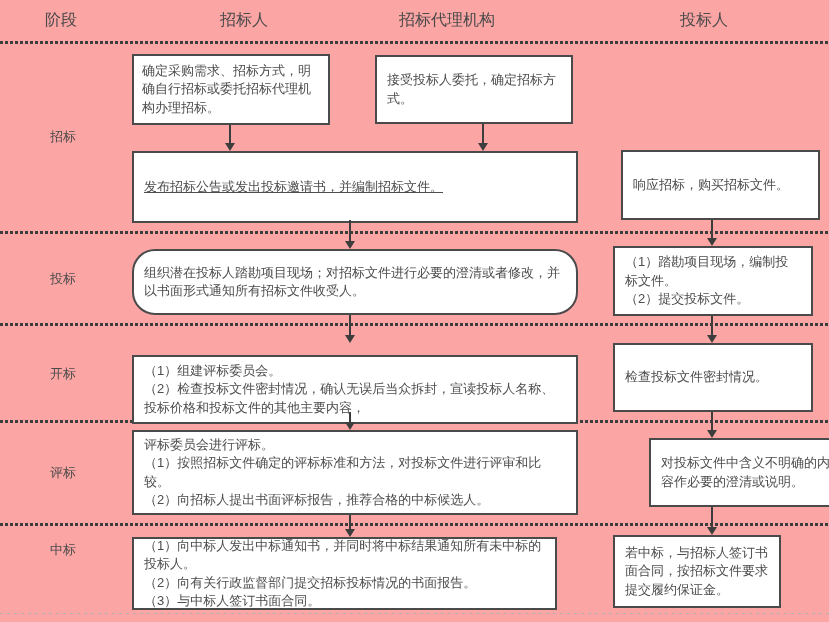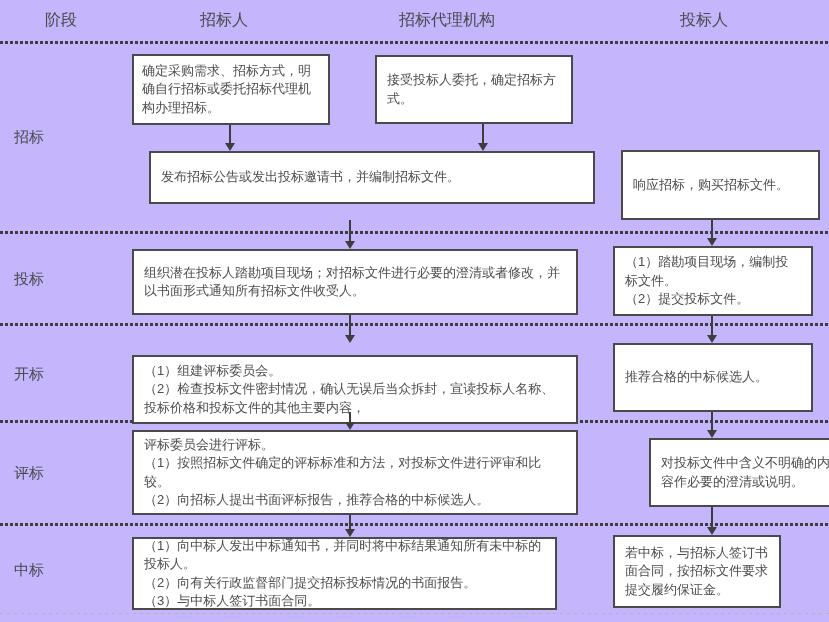--- a/index.html
+++ b/index.html
@@ -1,32 +1,32 @@
 <!DOCTYPE html>
 <html lang="zh"><head>
 <meta charset="utf-8">
 <style>
   html,body{margin:0;padding:0;background:#ffffff;}
   #canvas{
     position:relative;
     width:829px;height:622px;
-    background:#c4b5fd;
+    background:#fca5a5;
     font-family:"Liberation Sans","DejaVu Sans",sans-serif;
     color:#4c4c4c;
     overflow:hidden;
   }
   .col-header{
     position:absolute;top:10px;
     font-size:16px;color:#4a4a4a;
     text-align:center;white-space:nowrap;
     transform:translateX(-50%);
   }
   .stage-label{
     position:absolute;left:14px;width:62px;
-    font-size:15px;color:#4a4a4a;text-align:left;
+    font-size:13px;color:#4a4a4a;text-align:right;
     transform:translateY(-50%);
   }
   .sep{
     position:absolute;left:0;width:829px;height:3px;
     background:repeating-linear-gradient(90deg,#3d3d3d 0 3px,transparent 3px 5px);
   }
   .sep.thin{
     height:1px;
     background:repeating-linear-gradient(90deg,#b3b3b3 0 3px,transparent 3px 7px);
   }
@@ -50,55 +50,55 @@
     border-left:5px solid transparent;border-right:5px solid transparent;
     border-top:8px solid #3d3d3d;width:0;height:0;
   }
 </style>
 </head>
 <body>
 
 <div id="canvas">
 
   <div class="col-header" style="left:45px;transform:none;">阶段</div>
-  <div class="col-header" style="left:224px;">招标人</div>
+  <div class="col-header" style="left:244px;">招标人</div>
   <div class="col-header" style="left:447px;">招标代理机构</div>
   <div class="col-header" style="left:704px;">投标人</div>
 
   <div class="sep" style="top:41px;"></div>
   <div class="sep" style="top:231px;"></div>
   <div class="sep" style="top:323px;"></div>
   <div class="sep" style="top:420px;"></div>
   <div class="sep" style="top:523px;"></div>
   <div class="sep thin" style="top:613px;"></div>
 
   <div class="stage-label" style="top:137px;">招标</div>
   <div class="stage-label" style="top:279px;">投标</div>
   <div class="stage-label" style="top:374px;">开标</div>
   <div class="stage-label" style="top:473px;">评标</div>
-  <div class="stage-label" style="top:570px;font-family:Liberation Mono, monospace;">中标</div>
+  <div class="stage-label" style="top:550px;font-family:Liberation Mono, monospace;">中标</div>
 
   <div class="flow-box" style="left:132px;top:54px;width:198px;height:71px;padding-left:8px;">确定采购需求、招标方式，明确自行招标或委托招标代理机构办理招标。</div>
   <div class="flow-box" style="left:375px;top:55px;width:198px;height:69px;">接受投标人委托，确定招标方式。</div>
   <div class="arrow" style="left:229px;top:125px;height:18px;"></div>
   <div class="arrow" style="left:482px;top:124px;height:19px;"></div>
-  <div class="flow-box" style="left:149px;top:151px;width:446px;height:53px;">发布招标公告或发出投标邀请书，并编制招标文件。</div>
+  <div class="flow-box" style="left:132px;top:151px;width:446px;height:72px;text-decoration:underline;">发布招标公告或发出投标邀请书，并编制招标文件。</div>
   <div class="flow-box" style="left:613px;top:150px;width:199px;height:70px;margin-left:8px;">响应招标，购买招标文件。</div>
   <div class="arrow" style="left:349px;top:220px;height:21px;"></div>
   <div class="arrow" style="left:711px;top:220px;height:18px;"></div>
 
-  <div class="flow-box" style="left:132px;top:249px;width:446px;height:66px;">组织潜在投标人踏勘项目现场；对招标文件进行必要的澄清或者修改，并以书面形式通知所有招标文件收受人。</div>
+  <div class="flow-box" style="left:132px;top:249px;width:446px;height:66px;border-radius:23px;">组织潜在投标人踏勘项目现场；对招标文件进行必要的澄清或者修改，并以书面形式通知所有招标文件收受人。</div>
   <div class="flow-box" style="left:613px;top:246px;width:200px;height:70px;">（1）踏勘项目现场，编制投标文件。
 （2）提交投标文件。</div>
   <div class="arrow" style="left:349px;top:315px;height:20px;"></div>
   <div class="arrow" style="left:711px;top:316px;height:19px;"></div>
 
   <div class="flow-box" style="left:132px;top:343px;width:446px;height:69px;margin-top:12px;">（1）组建评标委员会。
 （2）检查投标文件密封情况，确认无误后当众拆封，宣读投标人名称、投标价格和投标文件的其他主要内容，</div>
-  <div class="flow-box" style="left:613px;top:343px;width:200px;height:69px;">推荐合格的中标候选人。</div>
+  <div class="flow-box" style="left:613px;top:343px;width:200px;height:69px;">检查投标文件密封情况。</div>
   <div class="arrow" style="left:349px;top:412px;height:10px;"></div>
   <div class="arrow" style="left:711px;top:412px;height:18px;"></div>
 
   <div class="flow-box" style="left:132px;top:430px;width:446px;height:85px;">评标委员会进行评标。
 （1）按照招标文件确定的评标标准和方法，对投标文件进行评审和比较。
 （2）向招标人提出书面评标报告，推荐合格的中标候选人。</div>
   <div class="flow-box" style="left:613px;top:438px;width:200px;height:69px;margin-left:36px;">对投标文件中含义不明确的内容作必要的澄清或说明。</div>
   <div class="arrow" style="left:349px;top:515px;height:14px;"></div>
   <div class="arrow" style="left:711px;top:507px;height:20px;"></div>
 

